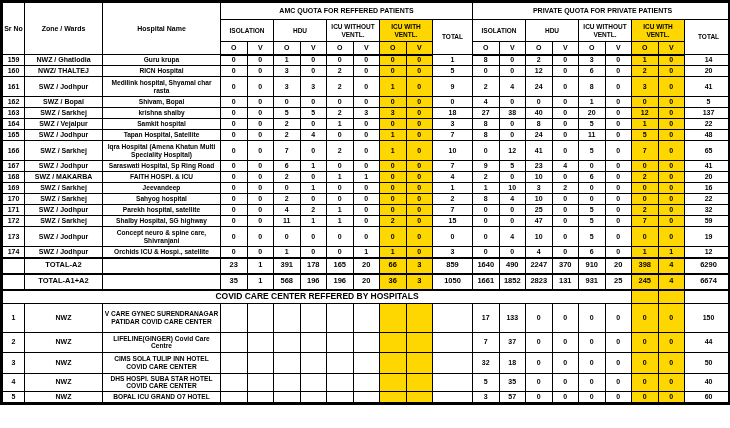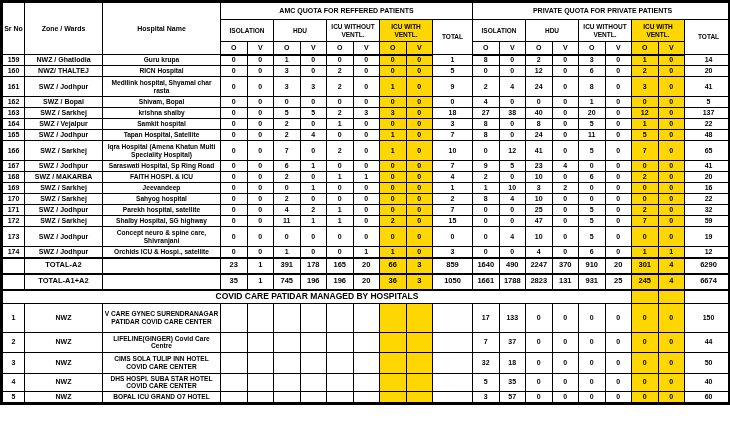--- a/index.html
+++ b/index.html
@@ -476,49 +476,49 @@
           <td>20</td>
           <td class="hl">66</td>
           <td class="hl">3</td>
           <td>859</td>
           <td>1640</td>
           <td>490</td>
           <td>2247</td>
           <td>370</td>
           <td>910</td>
           <td>20</td>
-          <td class="hl">301</td>
+          <td class="hl">398</td>
           <td class="hl">4</td>
           <td>6290</td>
         </tr>
         <tr class="row-total">
           <td></td>
           <td>TOTAL-A1+A2</td>
           <td class="hospital-cell"></td>
           <td>35</td>
           <td>1</td>
-          <td>745</td>
+          <td>568</td>
           <td>196</td>
           <td>196</td>
           <td>20</td>
           <td class="hl">36</td>
           <td class="hl">3</td>
           <td>1050</td>
           <td>1661</td>
-          <td>1788</td>
+          <td>1852</td>
           <td>2823</td>
           <td>131</td>
           <td>931</td>
           <td>25</td>
           <td class="hl">245</td>
           <td class="hl">4</td>
           <td>6674</td>
         </tr>
         <tr class="covid-header">
-          <td colspan="18">COVID CARE PATIDAR MANAGED BY HOSPITALS</td>
+          <td colspan="18">COVID CARE CENTER REFFERED BY HOSPITALS</td>
           <td class="hl"></td>
           <td class="hl"></td>
           <td></td>
         </tr>
         <tr style="height: 29px;">
           <td>1</td>
           <td>NWZ</td>
           <td class="hospital-cell">V CARE GYNEC SURENDRANAGAR PATIDAR COVID CARE CENTER</td>
           <td></td>
           <td></td>

